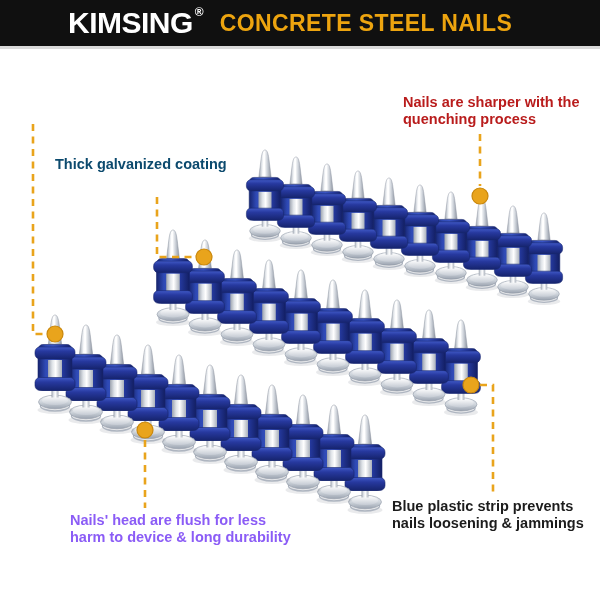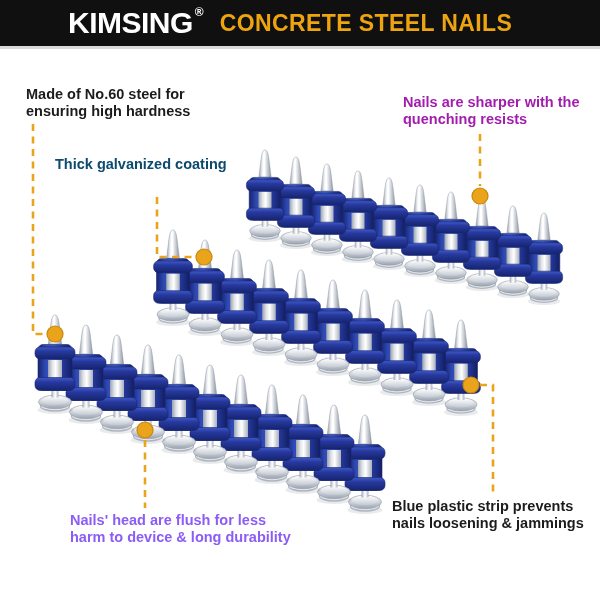--- a/index.html
+++ b/index.html
@@ -161,30 +161,26 @@
         <path class="dash" d="M480,385 H493 V492" stroke="#E9A41C"></path>
         <circle class="dot" cx="471" cy="385" r="8" fill="#E9A41C" stroke="#C9870C"></circle>
       </g>
       <g>
         <path class="dash" d="M145,440 V508" stroke="#E9A41C"></path>
         <circle class="dot" cx="145" cy="430" r="8" fill="#E9A41C" stroke="#C9870C"></circle>
       </g>
     </g>
   </svg>
 
-  <div class="callout co-steel" style="color: rgb(28, 28, 28);">
-    <div>Made of No.60 steel for</div>
-    <div>ensuring high hardness</div>
-  </div>
   <div class="callout co-coating" style="color: #0c4a6e;">
     <div>Thick galvanized coating</div>
   </div>
-  <div class="callout co-sharper" style="color: #a21caf;">
+  <div class="callout co-sharper" style="color: #b91c1c;">
     <div>Nails are sharper with the</div>
-    <div>quenching resists</div>
+    <div>quenching process</div>
   </div>
   <div class="callout co-strip" style="color: rgb(28, 28, 28);">
     <div>Blue plastic strip prevents</div>
     <div>nails loosening &amp; jammings</div>
   </div>
   <div class="callout co-heads" style="color: #8b5cf6;">
     <div>Nails' head are flush for less</div>
     <div>harm to device &amp; long durability</div>
   </div>
 

